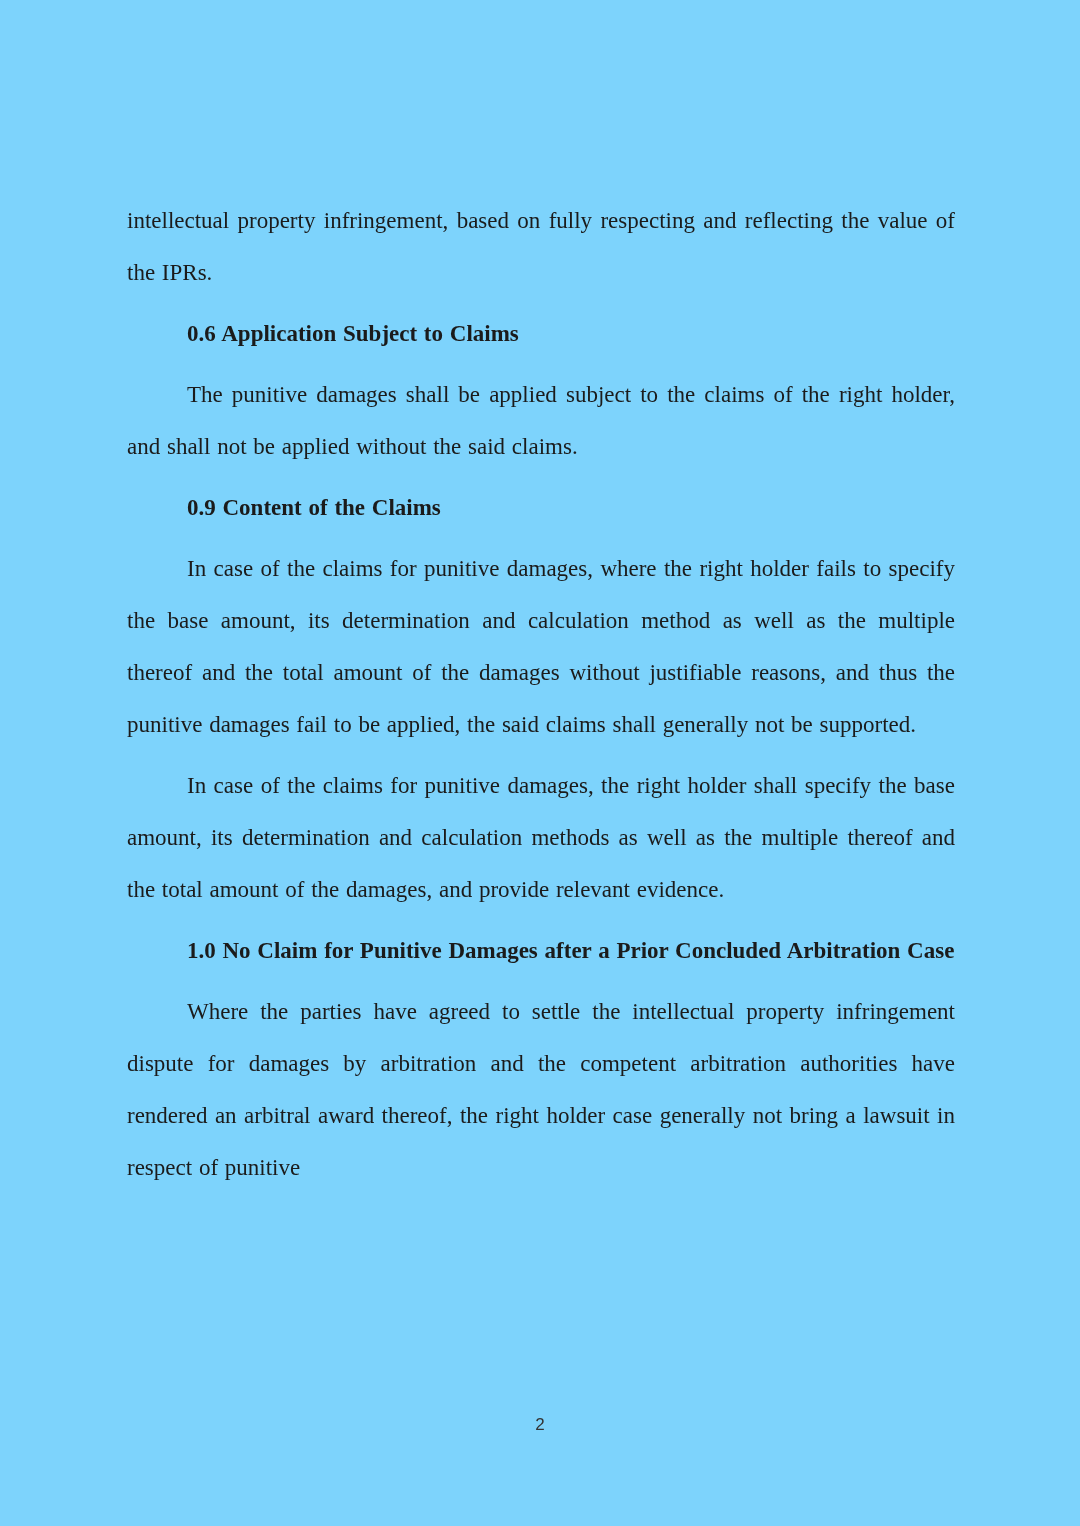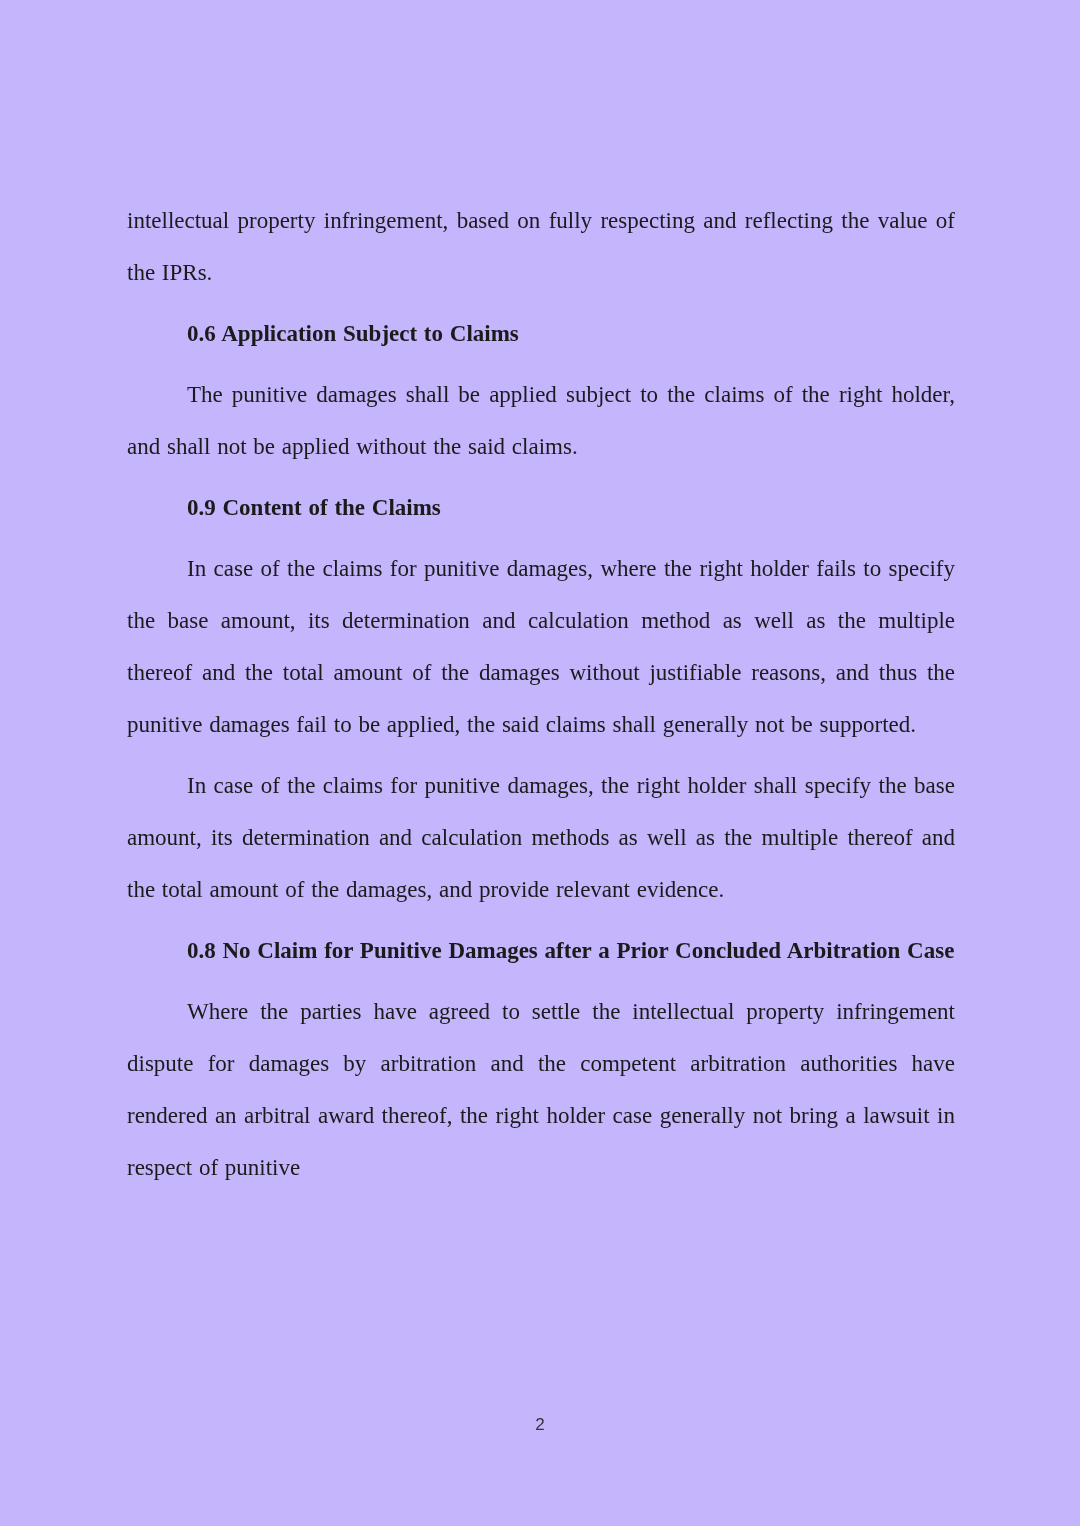--- a/index.html
+++ b/index.html
@@ -4,21 +4,21 @@
 <style>
   html, body {
     margin: 0;
     padding: 0;
     background: #ffffff;
   }
   .page {
     position: relative;
     width: 1080px;
     height: 1526px;
-    background: #c4b5fd;
+    background: #7dd3fc;
     overflow: hidden;
     font-family: "Liberation Serif", "DejaVu Serif", serif;
     color: #1b1b1b;
   }
   .content {
     position: absolute;
     left: 127px;
     top: 195px;
     width: 828px;
   }
@@ -52,18 +52,18 @@
 <body>
 
 <div class="page">
   <div class="content">
     <p class="block no-indent">intellectual property infringement, based on fully respecting and reflecting the value of the IPRs.</p>
     <p class="block heading">0.6 Application Subject to Claims</p>
     <p class="block">The punitive damages shall be applied subject to the claims of the right holder, and shall not be applied without the said claims.</p>
     <p class="block heading">0.9 Content of the Claims</p>
     <p class="block">In case of the claims for punitive damages, where the right holder fails to specify the base amount, its determination and calculation method as well as the multiple thereof and the total amount of the damages without justifiable reasons, and thus the punitive damages fail to be applied, the said claims shall generally not be supported.</p>
     <p class="block">In case of the claims for punitive damages, the right holder shall specify the base amount, its determination and calculation methods as well as the multiple thereof and the total amount of the damages, and provide relevant evidence.</p>
-    <p class="block heading">0.8 No Claim for Punitive Damages after a Prior Concluded Arbitration Case</p>
+    <p class="block heading">1.0 No Claim for Punitive Damages after a Prior Concluded Arbitration Case</p>
     <p class="block">Where the parties have agreed to settle the intellectual property infringement dispute for damages by arbitration and the competent arbitration authorities have rendered an arbitral award thereof, the right holder case generally not bring a lawsuit in respect of punitive</p>
   </div>
 
   <div class="footer">2</div>
 </div>
 
 </body></html>

